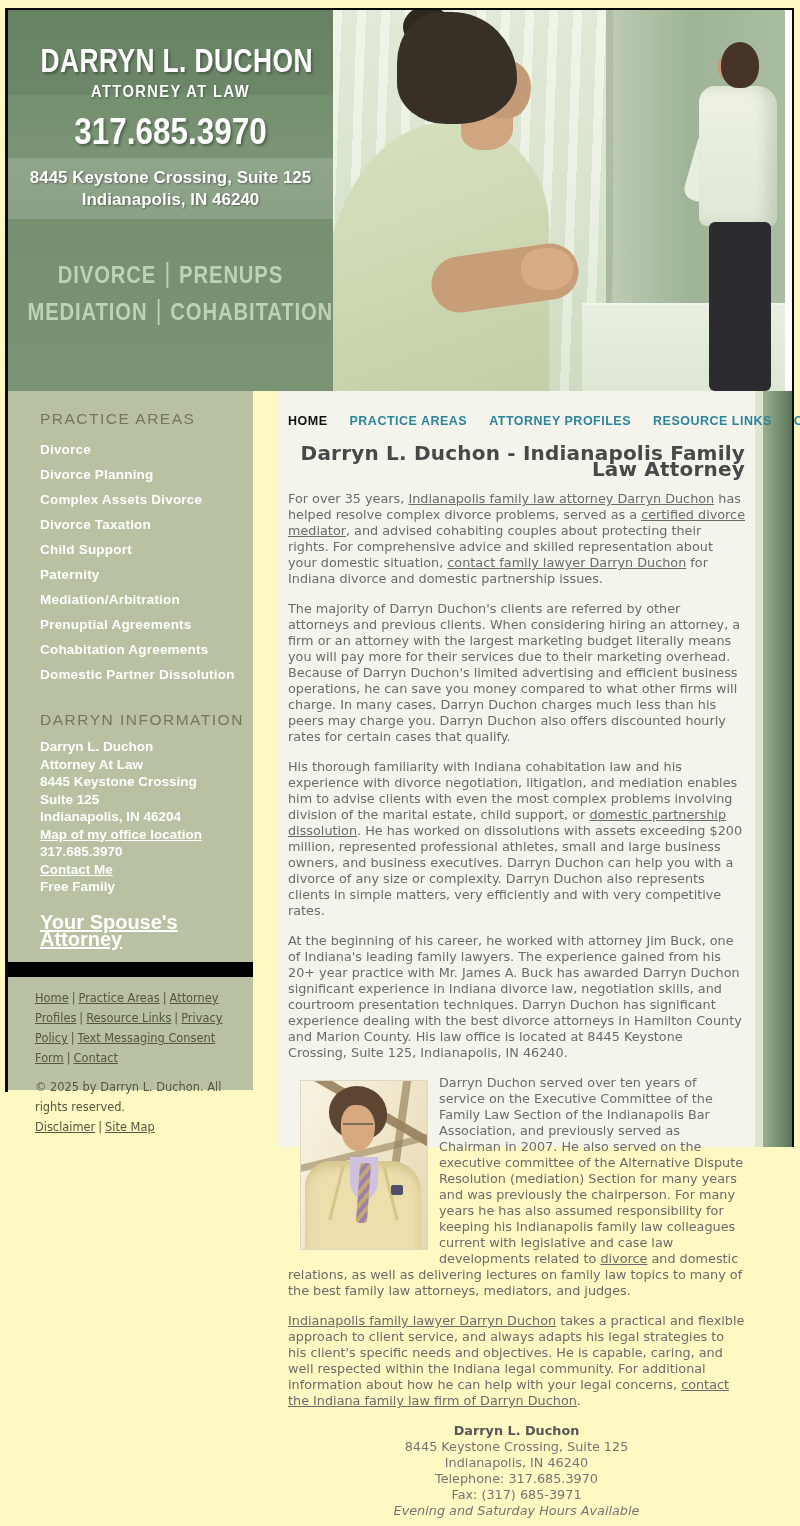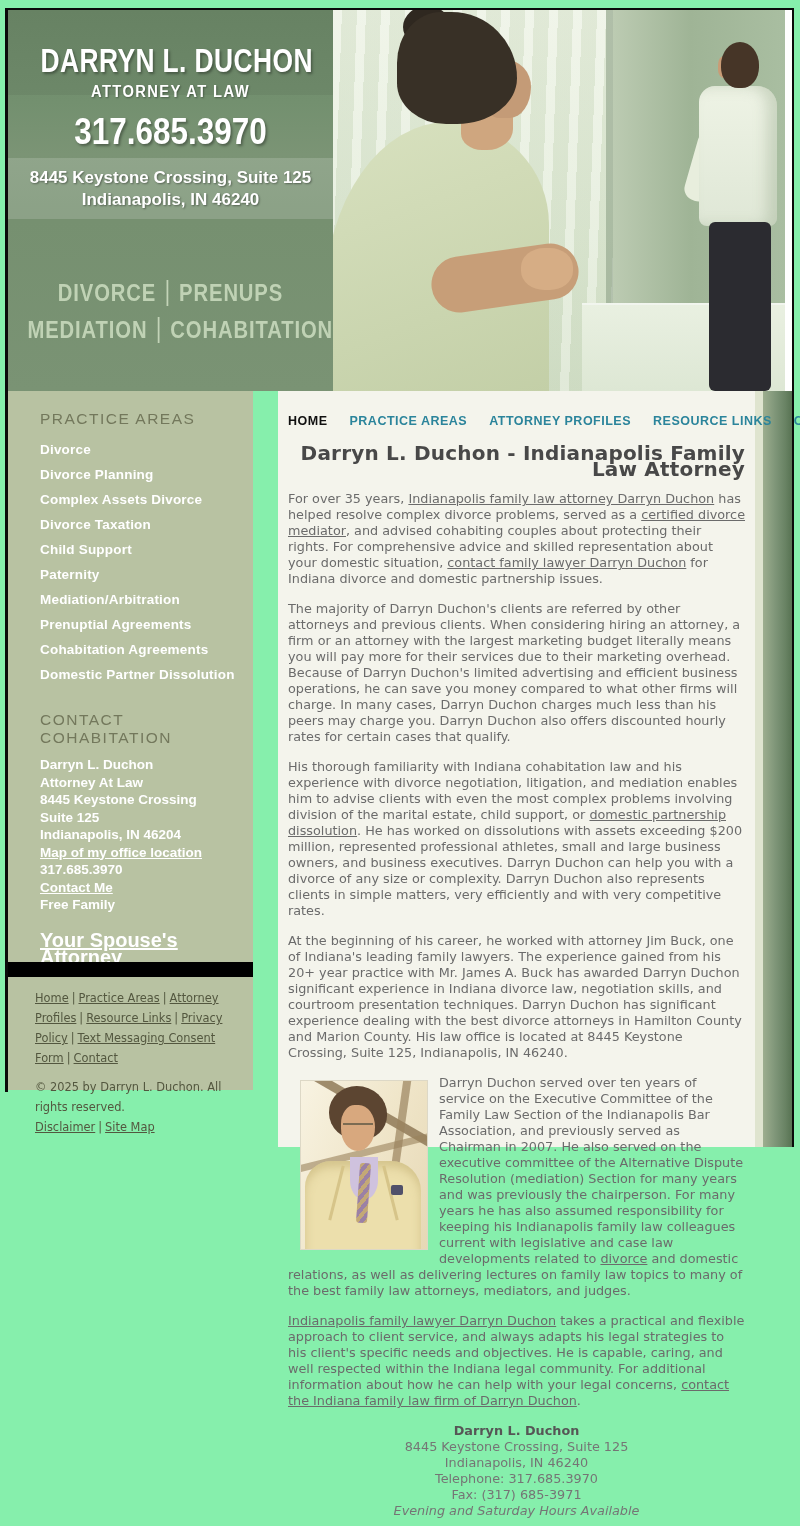--- a/index.html
+++ b/index.html
@@ -1,18 +1,18 @@
 <!DOCTYPE html>
 <html><head>
 <meta charset="utf-8">
 <style>
   * { margin:0; padding:0; box-sizing:border-box; }
   html,body { background:#ffffff; }
   body { font-family:"DejaVu Sans", sans-serif; }
-  .page { position:relative; width:800px; height:1526px; background:#86efac; overflow:hidden; }
+  .page { position:relative; width:800px; height:1526px; background:#fef9c3; overflow:hidden; }
 
   
   .border-top   { position:absolute; left:5px; top:8px; width:789px; height:2px; background:#0a0a0a; }
   .border-left  { position:absolute; left:5px; top:8px; width:3px;  height:1084px; background:#0a0a0a; }
   .border-right { position:absolute; left:792px; top:8px; width:2px; height:1139px; background:#0a0a0a; }
 
   
   .hero { position:absolute; left:8px; top:10px; width:784px; height:381px; background:#fff; }
   .hero-left { position:absolute; left:0; top:0; width:325px; height:381px;
                background:linear-gradient(180deg,#6d8a69 0%,#73906f 24%,#7b9475 38%,#769070 55%,#7a9374 100%);
@@ -21,21 +21,21 @@
   .hero-name { margin-top:32px; font-family:"Liberation Sans",sans-serif; font-size:33px; font-weight:bold;
                transform:scaleX(0.8); transform-origin:50% 50%; white-space:nowrap;
                text-shadow:2px 2px 3px rgba(0,0,0,0.35); letter-spacing:0.5px; position:relative; }
   .hero-sub  { margin-top:3px; font-family:"Liberation Sans",sans-serif; font-size:16px; font-weight:bold;
                transform:scaleX(0.92); letter-spacing:1.5px; text-shadow:1px 1px 2px rgba(0,0,0,0.35); position:relative;}
   .hero-phone{ margin-top:10px; font-family:"Liberation Sans",sans-serif; font-size:37px; font-weight:bold;
                transform:scaleX(0.85); text-shadow:2px 2px 3px rgba(0,0,0,0.35); position:relative; }
   .hero-addr { margin-top:5px; padding:9px 0 8px; background:rgba(255,255,255,0.16);
                font-family:"Liberation Sans",sans-serif; font-size:17px; font-weight:bold; line-height:22px;
                text-shadow:1px 1px 2px rgba(0,0,0,0.4); position:relative; }
-  .hero-tagline { margin-top:56px; position:relative; color:rgba(196,214,184,0.95);
+  .hero-tagline { margin-top:38px; position:relative; color:rgba(196,214,184,0.95);
                font-family:"Liberation Sans",sans-serif; font-weight:bold; }
   .tl-row { font-size:23px; line-height:37px; transform:scaleX(0.88); letter-spacing:1px; white-space:nowrap; }
   .tl-sep { display:inline-block; width:2px; height:26px; background:rgba(208,223,196,0.85);
             margin:0 12px; vertical-align:-5px; }
 
   
   .hero-photo { position:absolute; left:325px; top:0; width:452px; height:381px; overflow:hidden;
                 background:linear-gradient(180deg,#e9f0df 0%,#dde8d2 60%,#d2dfc6 100%); }
   .curtain { position:absolute; left:0; top:0; width:66%; height:100%;
              background:repeating-linear-gradient(92deg, rgba(255,255,255,0.55) 0 9px, rgba(186,202,178,0.30) 9px 24px);
@@ -190,21 +190,21 @@
         <div class="sb-item">Divorce Planning</div>
         <div class="sb-item">Complex Assets Divorce</div>
         <div class="sb-item">Divorce Taxation</div>
         <div class="sb-item">Child Support</div>
         <div class="sb-item">Paternity</div>
         <div class="sb-item">Mediation/Arbitration</div>
         <div class="sb-item">Prenuptial Agreements</div>
         <div class="sb-item">Cohabitation Agreements</div>
         <div class="sb-item">Domestic Partner Dissolution</div>
       </div>
-      <div class="sb-title sb-contact-title">CONTACT COHABITATION</div>
+      <div class="sb-title sb-contact-title">DARRYN INFORMATION</div>
       <div class="sb-contact">
         <div>Darryn L. Duchon</div>
         <div>Attorney At Law</div>
         <div>8445 Keystone Crossing</div>
         <div>Suite 125</div>
         <div>Indianapolis, IN 46204</div>
         <div><a href="#" class="sb-link">Map of my office location</a></div>
         <div>317.685.3970</div>
         <div><a href="#" class="sb-link">Contact Me</a></div>
         <div>Free Family</div>

